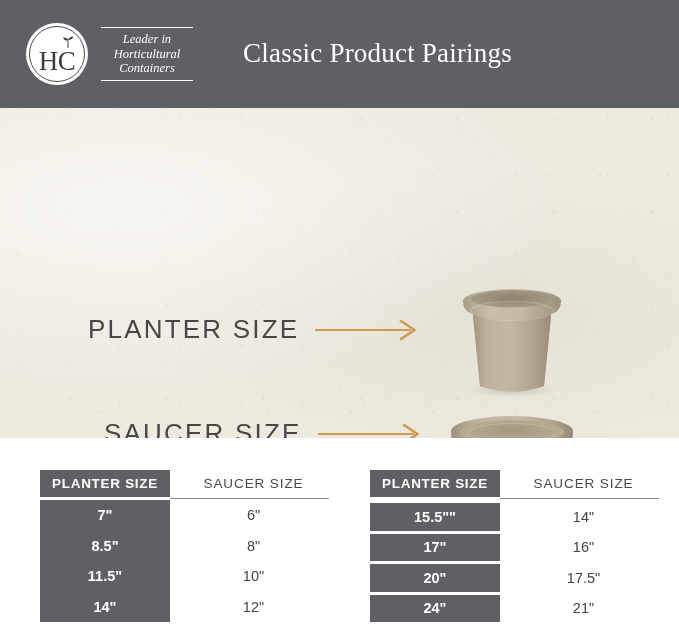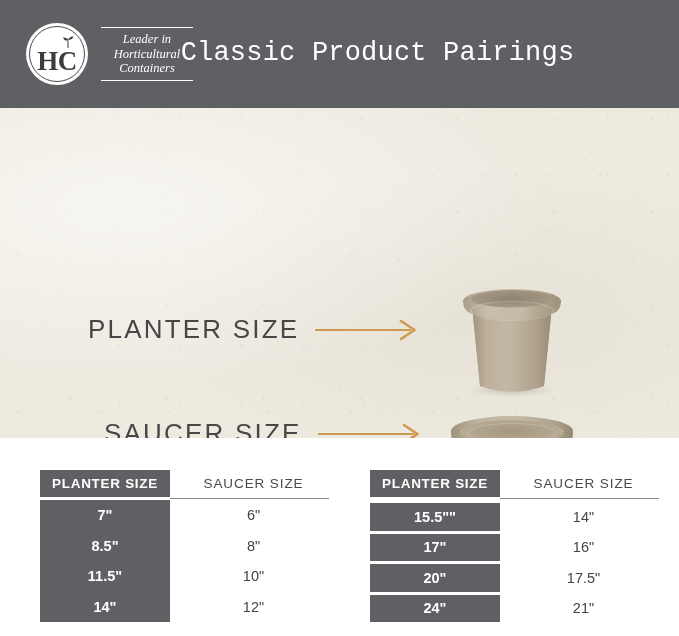--- a/index.html
+++ b/index.html
@@ -56,21 +56,20 @@
   }
   .logo-hc {
     position: relative;
     z-index: 2;
     font-family: "Liberation Serif", serif;
     font-size: 27px;
     color: #3c3c3e;
     letter-spacing: -0.5px;
     line-height: 1;
     margin-top: 14px;
-    font-weight: bold;
   }
   .logo-sprout {
     position: absolute;
     z-index: 3;
     left: 34px; top: 12px;
     width: 16px; height: 14px;
   }
 
   .logo-text {
     margin-left: 13px;
@@ -86,21 +85,21 @@
     font-style: italic;
   }
   .logo-text span { display: block; }
 
   .header-title {
     position: absolute;
     left: 0; right: 0;
     top: 38px;
     text-align: center;
     color: #ffffff;
-    font-family: Liberation Mono, monospace;
+    font-family: Liberation Serif, serif;
     font-size: 27px;
     letter-spacing: 0.2px;
     padding-left: 76px;
   }
 
   
   .hero {
     position: absolute;
     left: 0; top: 108px;
     width: 679px; height: 330px;

